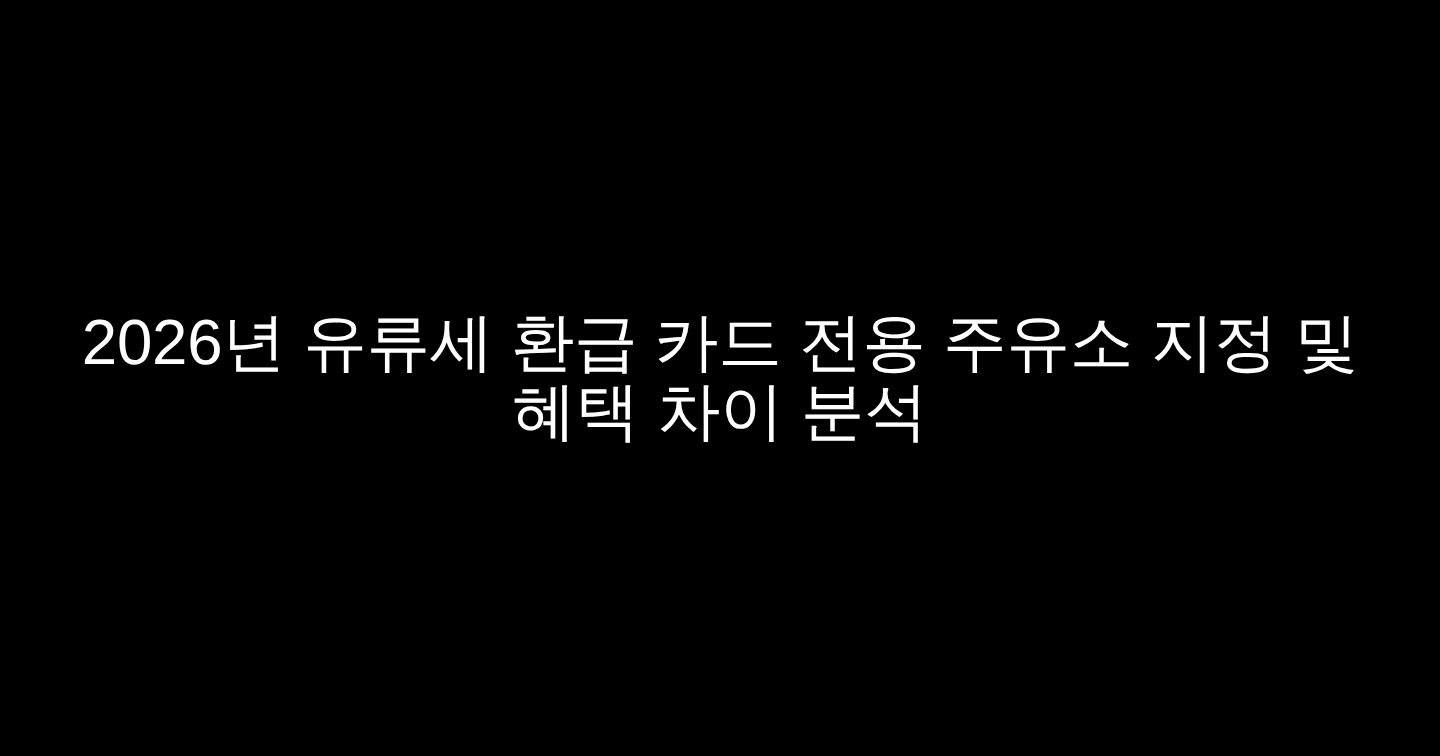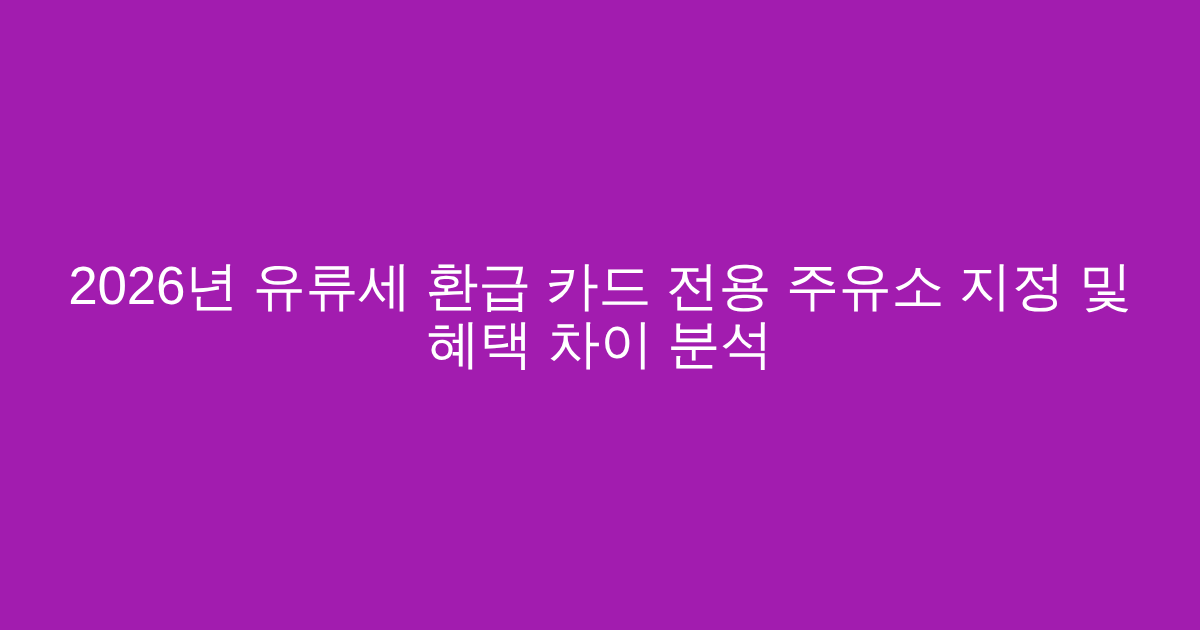--- a/index.html
+++ b/index.html
@@ -45,21 +45,21 @@
     letter-spacing: -0.2px;
     word-break: keep-all;
     overflow-wrap: break-word;
     text-align: center;
     -webkit-font-smoothing: antialiased;
   }
 </style>
 </head>
 <body>
 
-<div class="card" style="background: #a21caf;">
+<div class="card" style="background: #000000;">
 
   <div class="title-block">
 
     <h1 class="title-text" style="color: rgb(255, 255, 255);">2026년 유류세 환급 카드 전용 주유소 지정 및 혜택 차이 분석</h1>
 
   </div>
 
 </div>
 
 </body></html>

